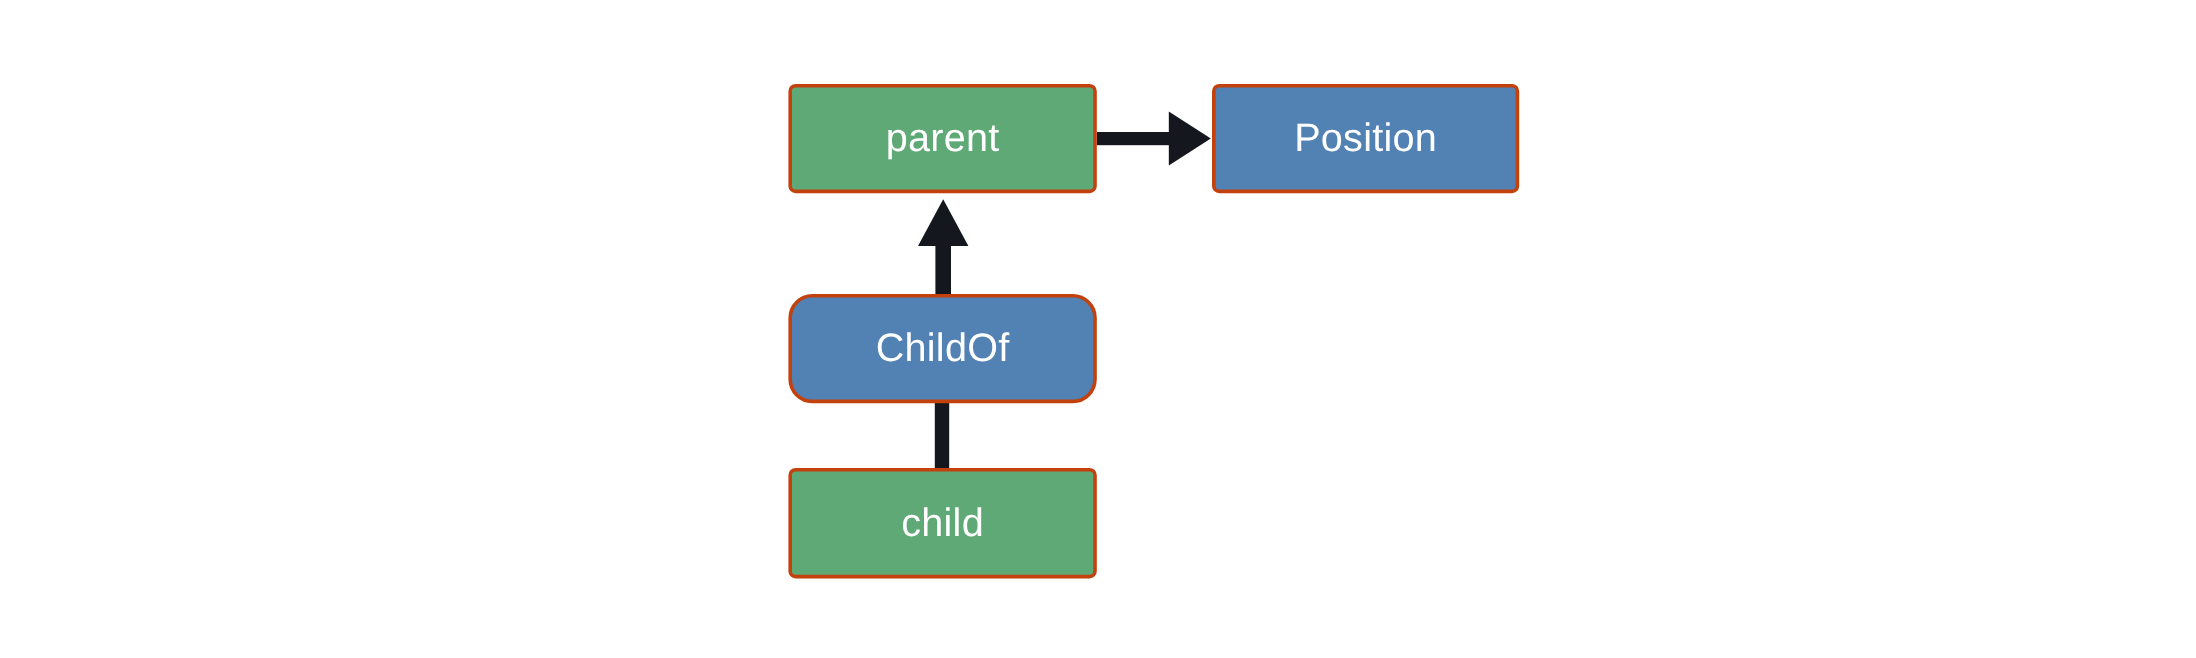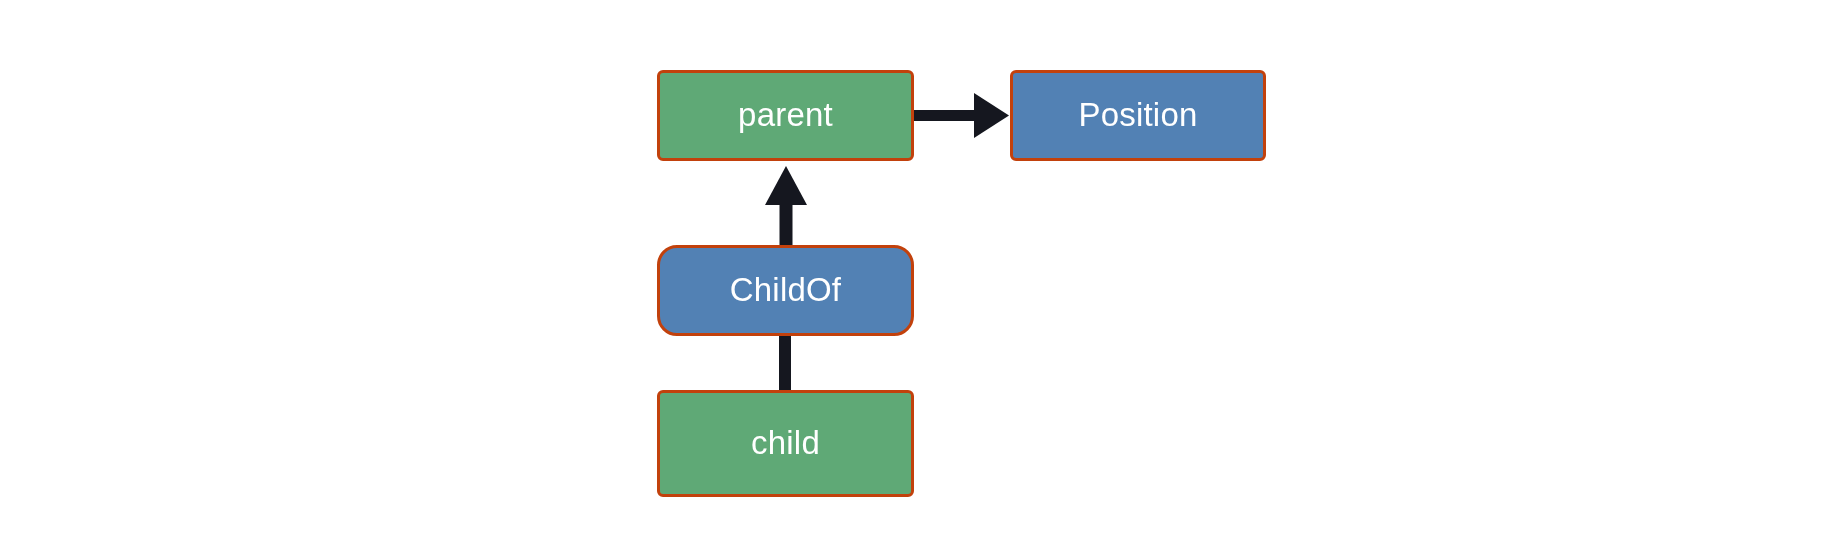--- a/index.html
+++ b/index.html
@@ -48,21 +48,21 @@
   #node-parent {
     left: 657px; top: 70px; width: 257px; height: 91px;
   }
   #node-position {
     left: 1010px; top: 70px; width: 256px; height: 91px;
   }
   #node-childof {
     left: 657px; top: 245px; width: 257px; height: 91px; border-radius: 20px;
   }
   #node-child {
-    left: 657px; top: 390px; width: 257px; height: 107px;
+    left: 657px; top: 390px; width: 257px; height: 92px;
   }
 
   
   .edge-svg {
     position: absolute;
     overflow: visible;
     pointer-events: none;
   }
   #edge-parent-position {
     left: 910px; top: 88px; width: 104px; height: 56px;

